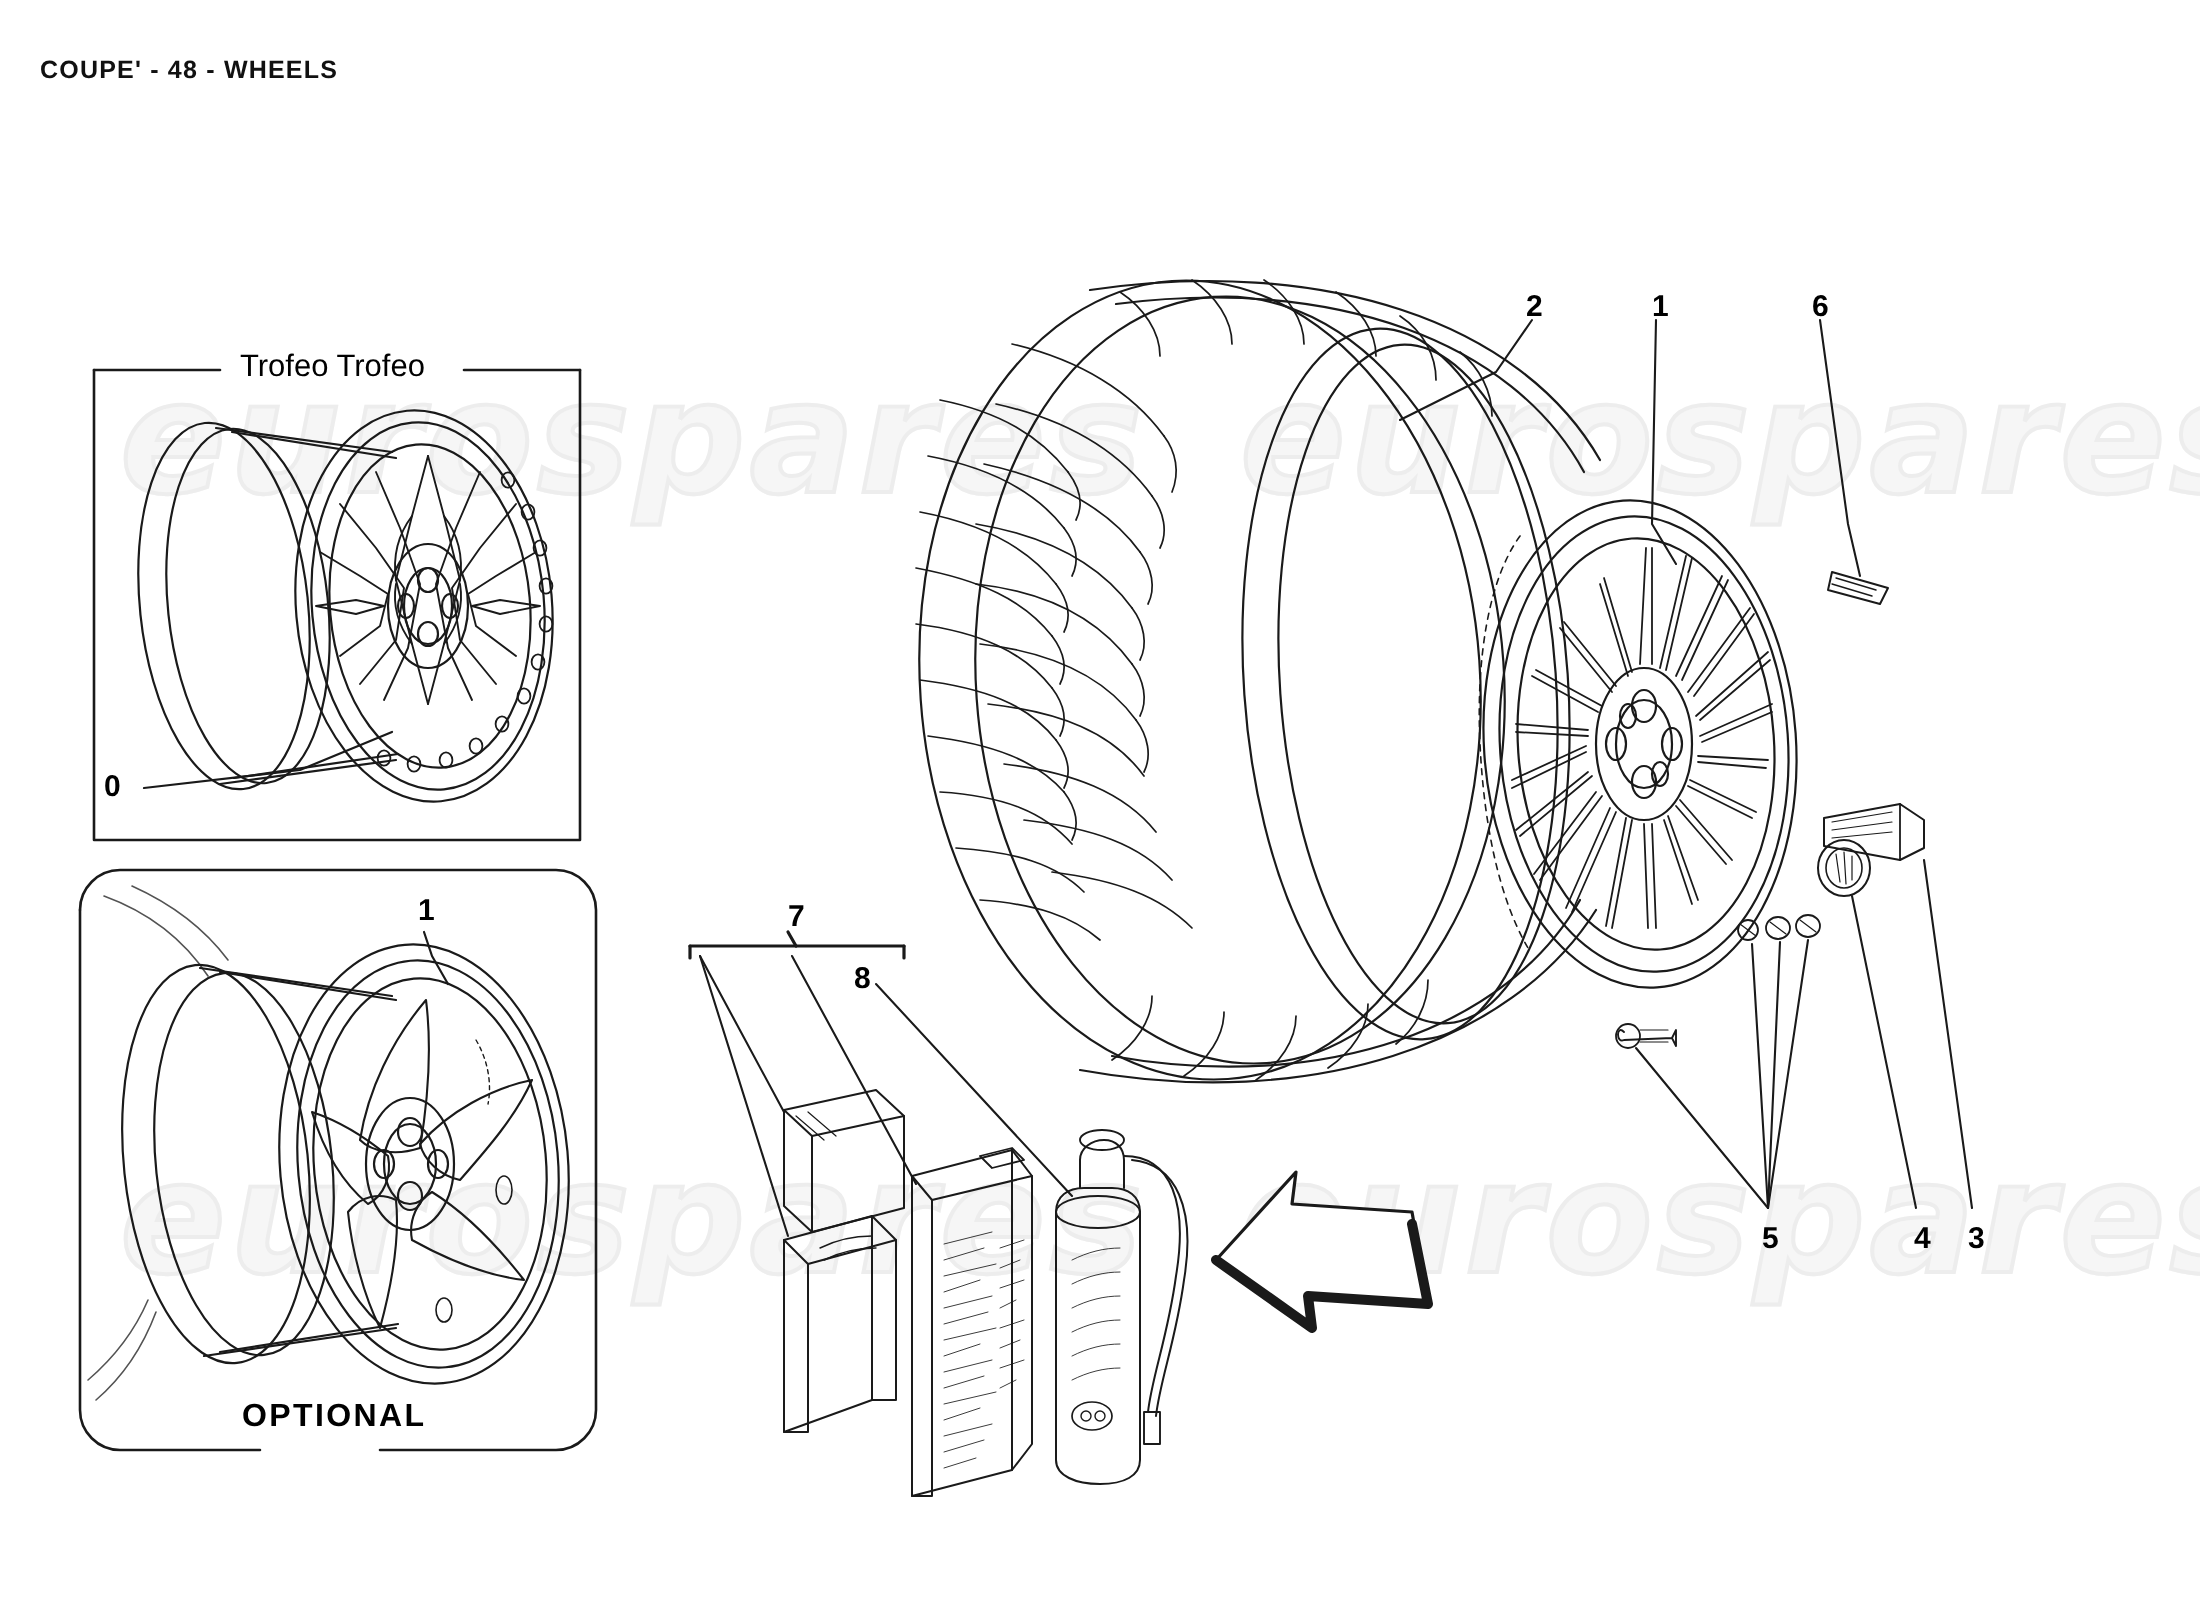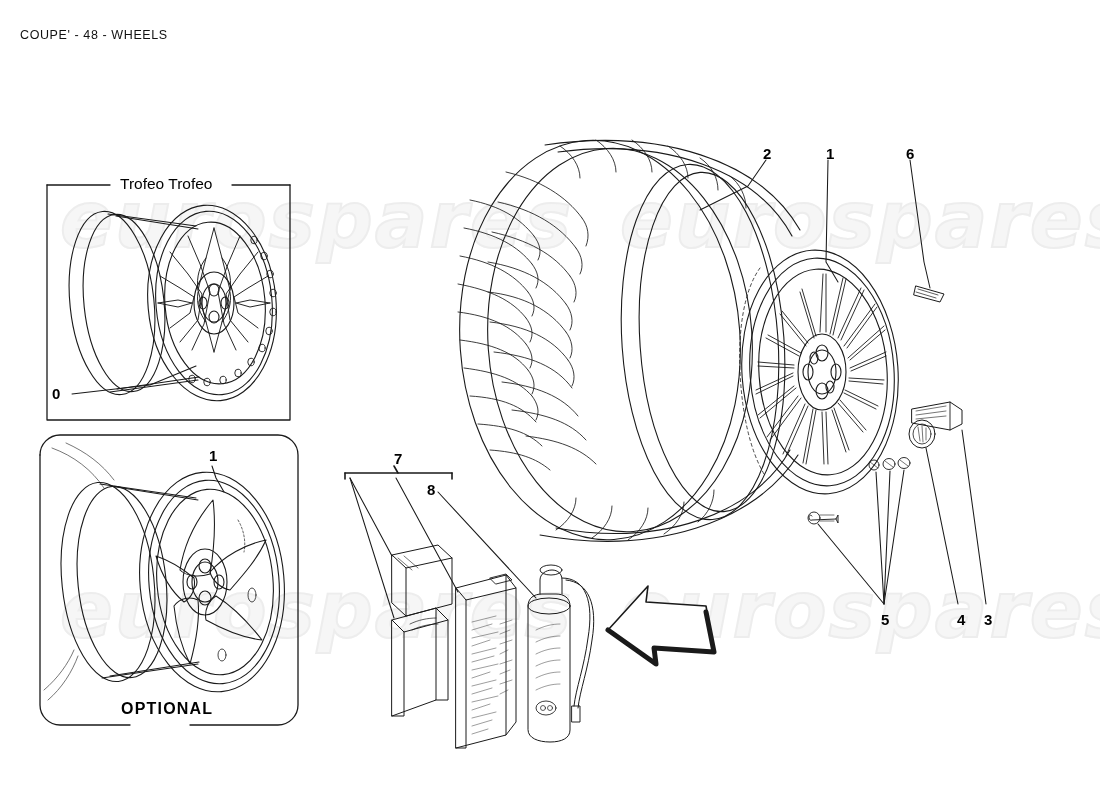--- a/index.html
+++ b/index.html
@@ -15,21 +15,21 @@
     width: 1100px;
     height: 800px;
     background: #ffffff;
     overflow: hidden;
   }
   #header-title {
     position: absolute;
     left: 20px;
     top: 28px;
     font-size: 12.5px;
-    font-weight: normal;
+    font-weight: bold;
     letter-spacing: 0.6px;
     color: #111;
     white-space: nowrap;
   }
   .svg-layer {
     position: absolute;
     left: 0; top: 0;
     width: 1100px;
     height: 800px;
   }

